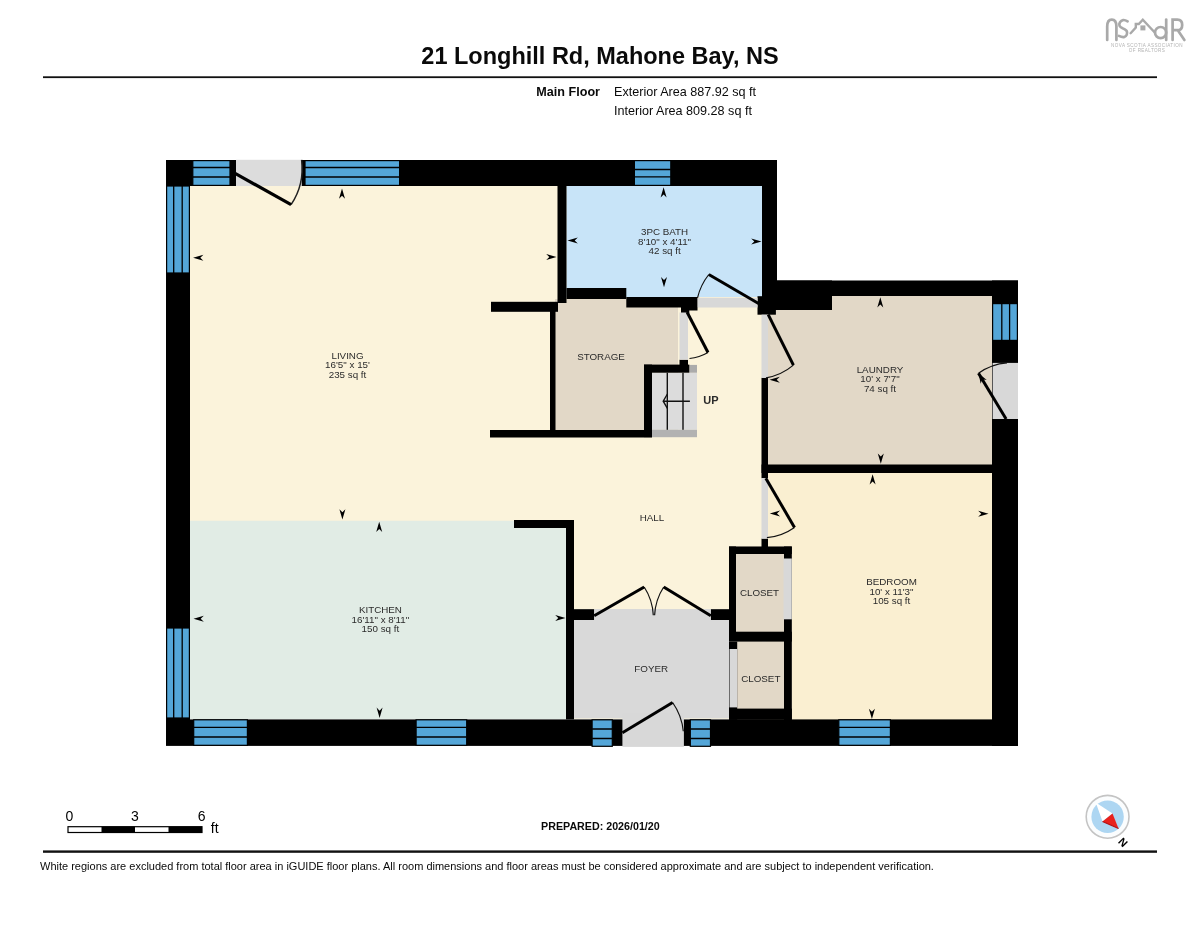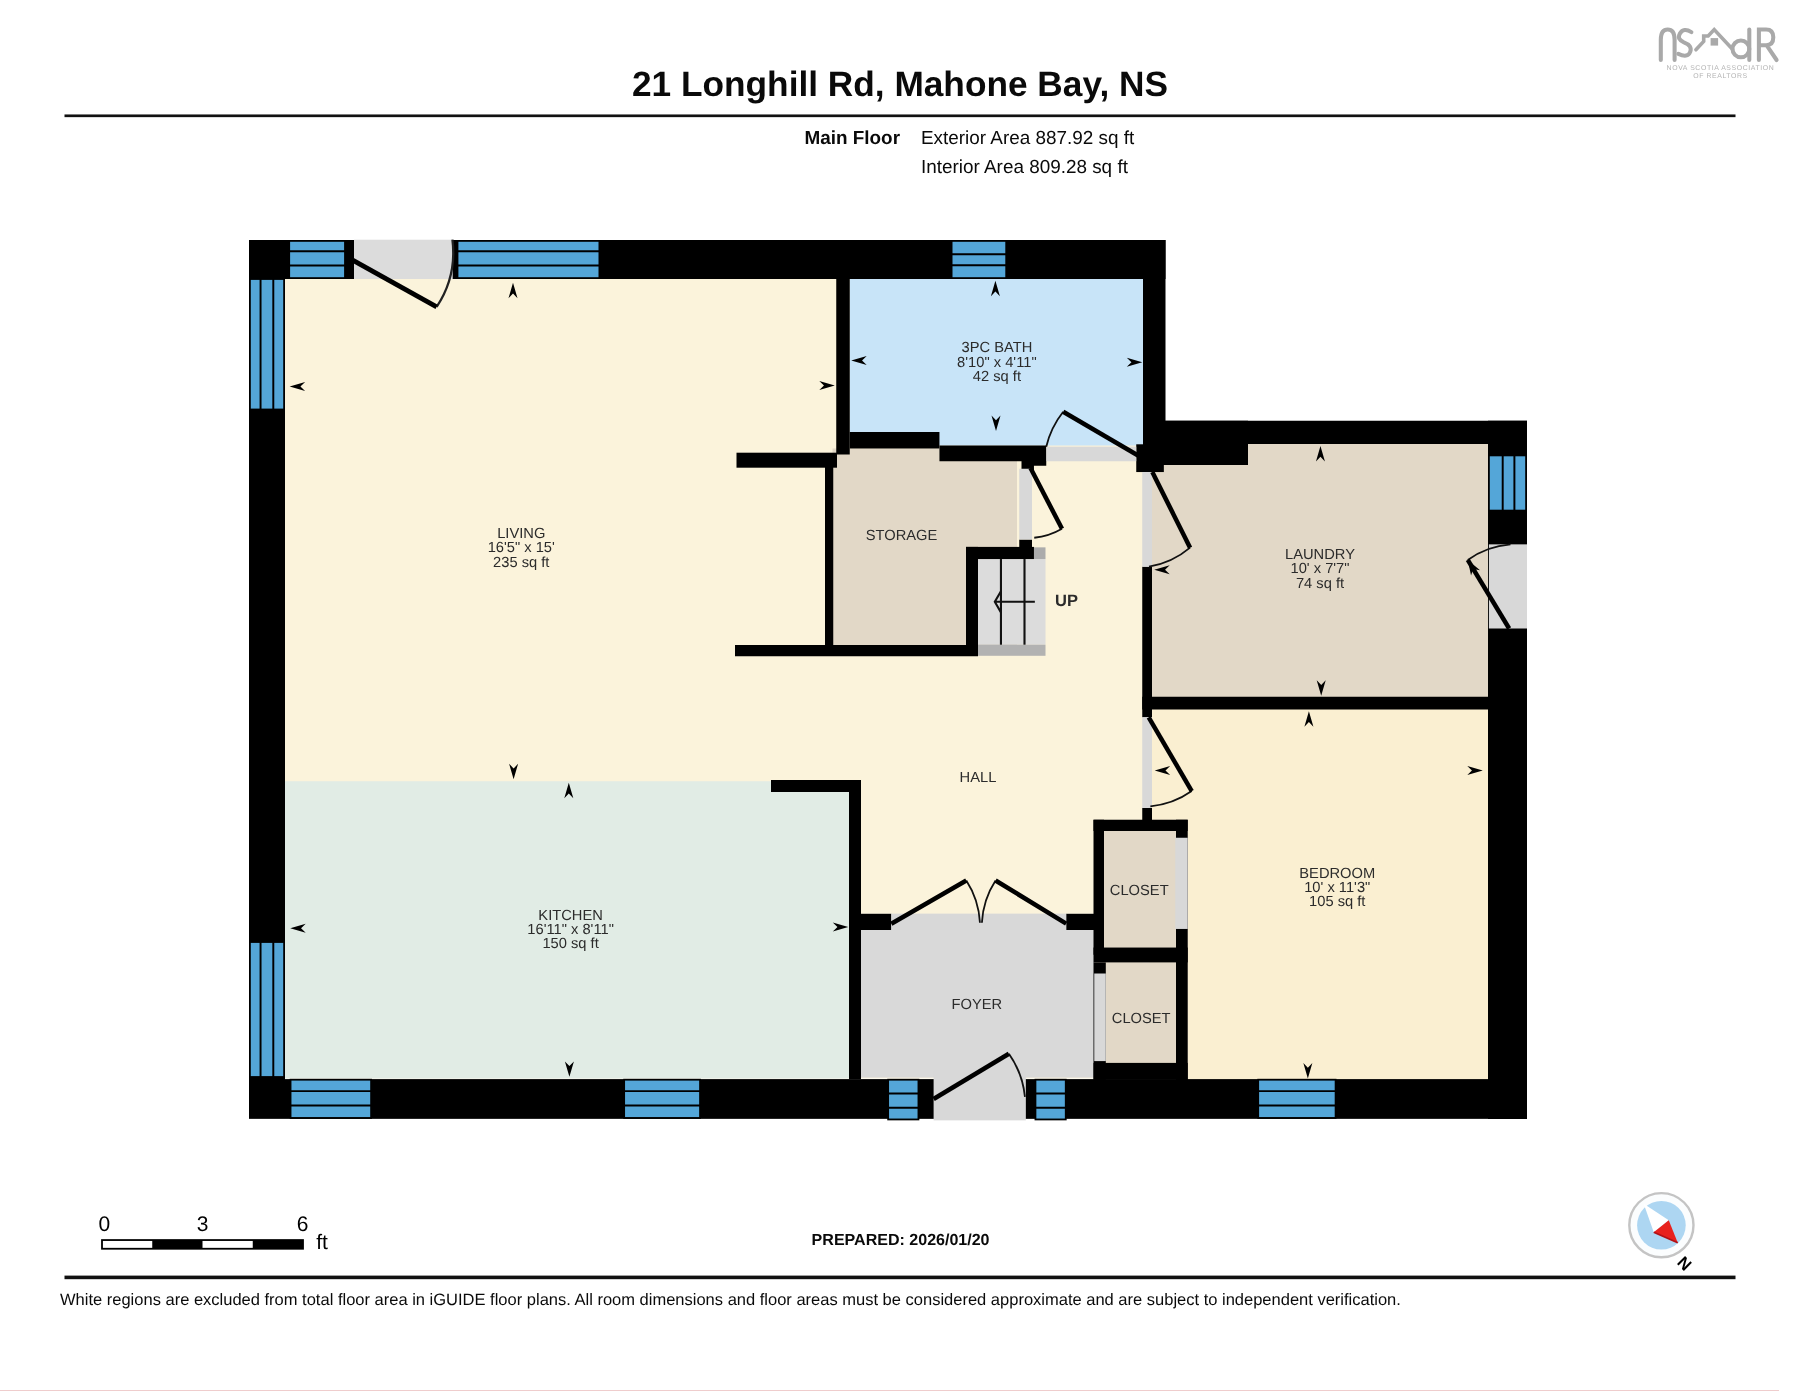--- a/index.html
+++ b/index.html
@@ -1,16 +1,16 @@
 <!DOCTYPE html>
 <html><head>
 <meta charset="utf-8">
 <style>
   html,body{margin:0;padding:0;background:#fff;}
-  #page{position:relative;width:1200px;height:927px;background:#b91c1c;overflow:hidden;
+  #page{position:relative;width:1200px;height:927px;background:#84cc16;overflow:hidden;
         font-family:"Liberation Sans", sans-serif;}
   svg{position:absolute;left:0;top:0;}
   text{font-family:"Liberation Sans", sans-serif;}
 </style>
 </head>
 <body>
 <div id="page">
 <svg width="1200" height="927" viewBox="0 0 1200 927">
 
   <rect x="0" y="0" width="1200" height="927" fill="#ffffff"></rect>

